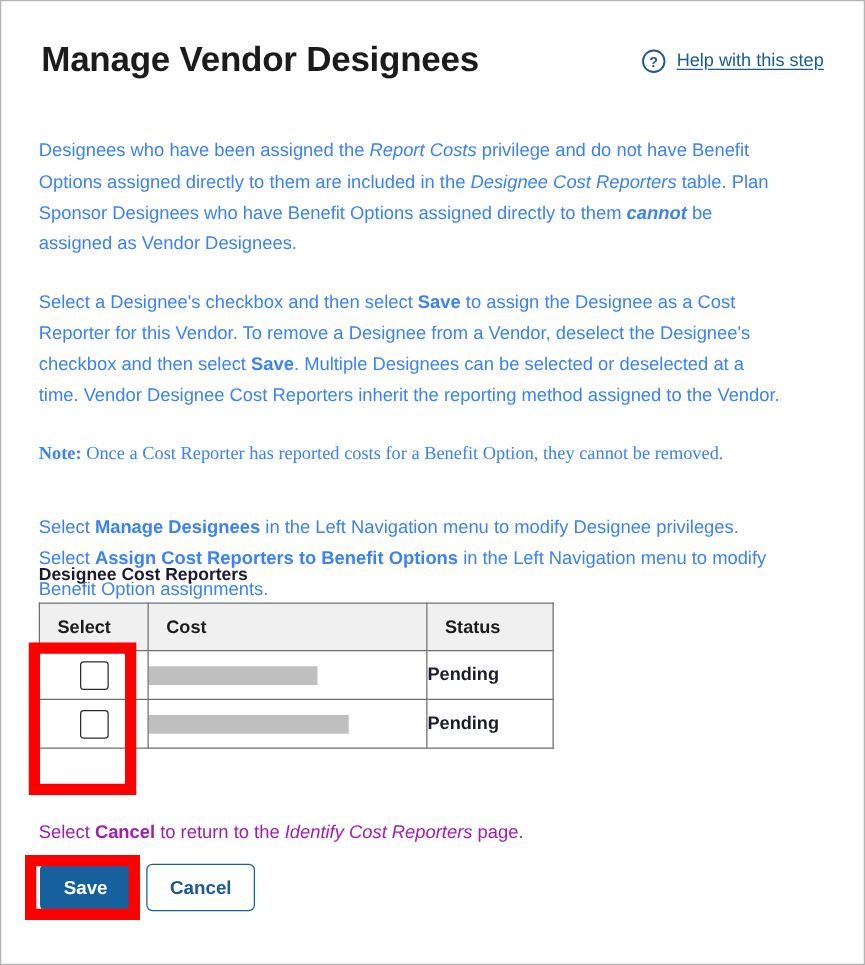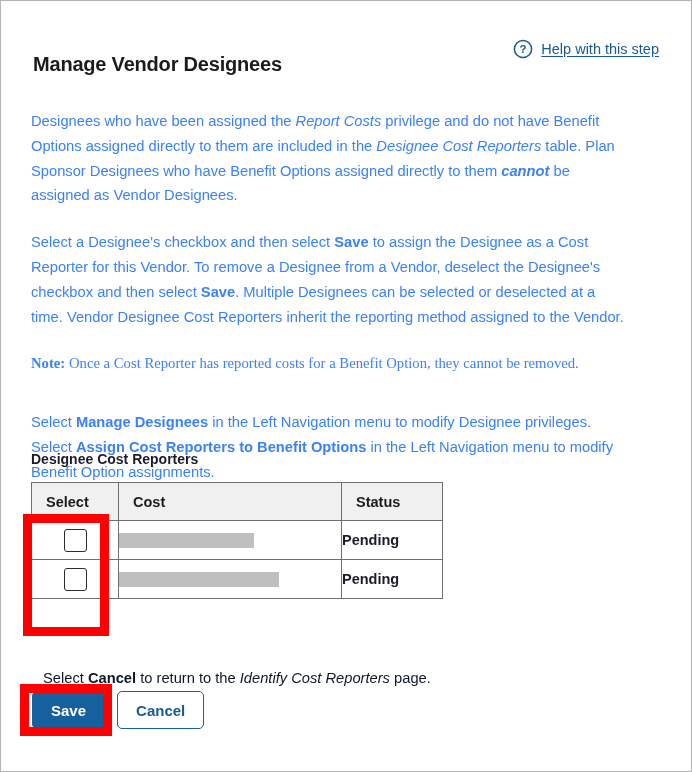--- a/index.html
+++ b/index.html
@@ -25,23 +25,23 @@
   .header {
     position: absolute;
     left: 32px;
     top: 30px;
     right: 32px;
     height: 46px;
   }
   .page-title {
     position: absolute;
     left: 0;
-    top: 16px;
+    top: 0;
     margin: 0;
-    font-size: 20px;
+    font-size: 28px;
     font-weight: bold;
     color: #1b1b1b;
     letter-spacing: -0.2px;
     line-height: 34px;
   }
   .help-wrap {
     position: absolute;
     right: 0;
     top: 8px;
     display: flex;
@@ -138,22 +138,22 @@
     background: #bfbfbf;
   }
 
   
   .footer-note {
     position: absolute;
     left: 30px;
     top: 654px;
     font-size: 14.7px;
     line-height: 22px;
-    color: #0f172a;
-    margin: 12px;
+    color: #a21caf;
+    margin: 0;
   }
   .footer-note b { font-weight: bold; }
   .footer-note em { font-style: italic; }
 
   .btn-row {
     position: absolute;
     left: 31px;
     top: 690px;
     display: flex;
     align-items: center;

